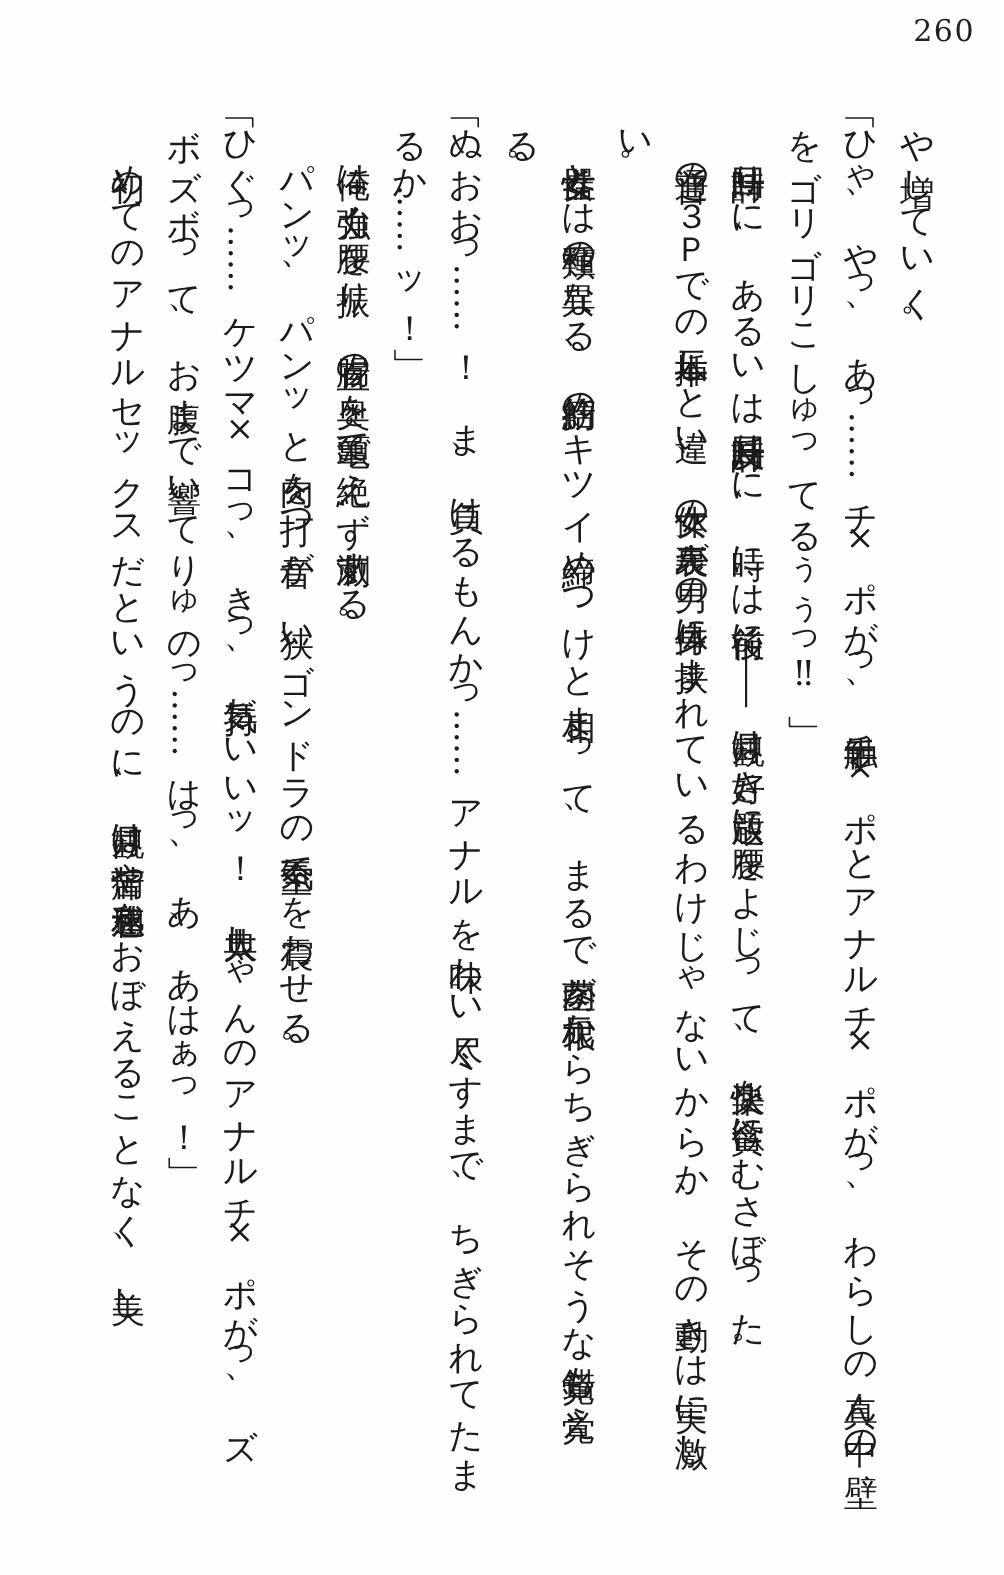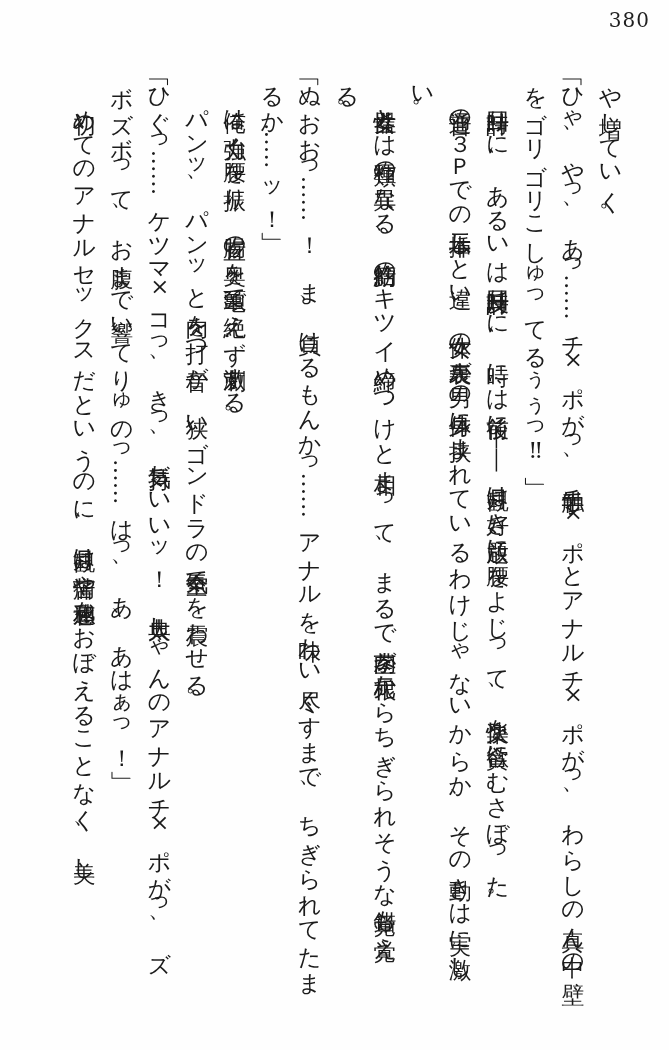--- a/index.html
+++ b/index.html
@@ -42,21 +42,21 @@
     margin: 0;
     padding: 0;
     text-align: start;
   }
 </style>
 </head>
 <body>
 
 <div class="page">
 
-  <div class="page-number">380</div>
+  <div class="page-number">260</div>
 
   <div class="text-block">
     <p>や増していく。</p>
     <p>「ひゃ、やっ、あっ……チ×ポがっ、触手チ×ポとアナルチ×ポがっ、わらしの真ん中の壁をゴリゴリこしゅってるぅぅっ‼」</p>
     <p>　時計回りに、あるいは反時計回りに、時には前後に――観月は好き放題に腰をよじって、快楽を貪欲にむさぼった。</p>
     <p>　普通の３Ｐでの二本挿しと違い、女体の表裏が男の身体に挟まれているわけじゃないからか、その動きは実に激しい。</p>
     <p>　女性器とは種類の異なる、括約筋のキツイ締めつけと相まって、まるで肉茎が根元からちぎられそうな錯覚も覚える。</p>
     <p>「ぬおおっ……！　ま、負けるもんかっ……アナルを味わい尽くすまで、ちぎられてたまるか……ッ！」</p>
     <p>　俺は力強く腰を振り、直腸の奥を亀頭で絶えず刺激する。</p>
     <p>　パンッ、パンッと肉を打つ音が、狭いゴンドラの空気全てを震わせる。</p>

